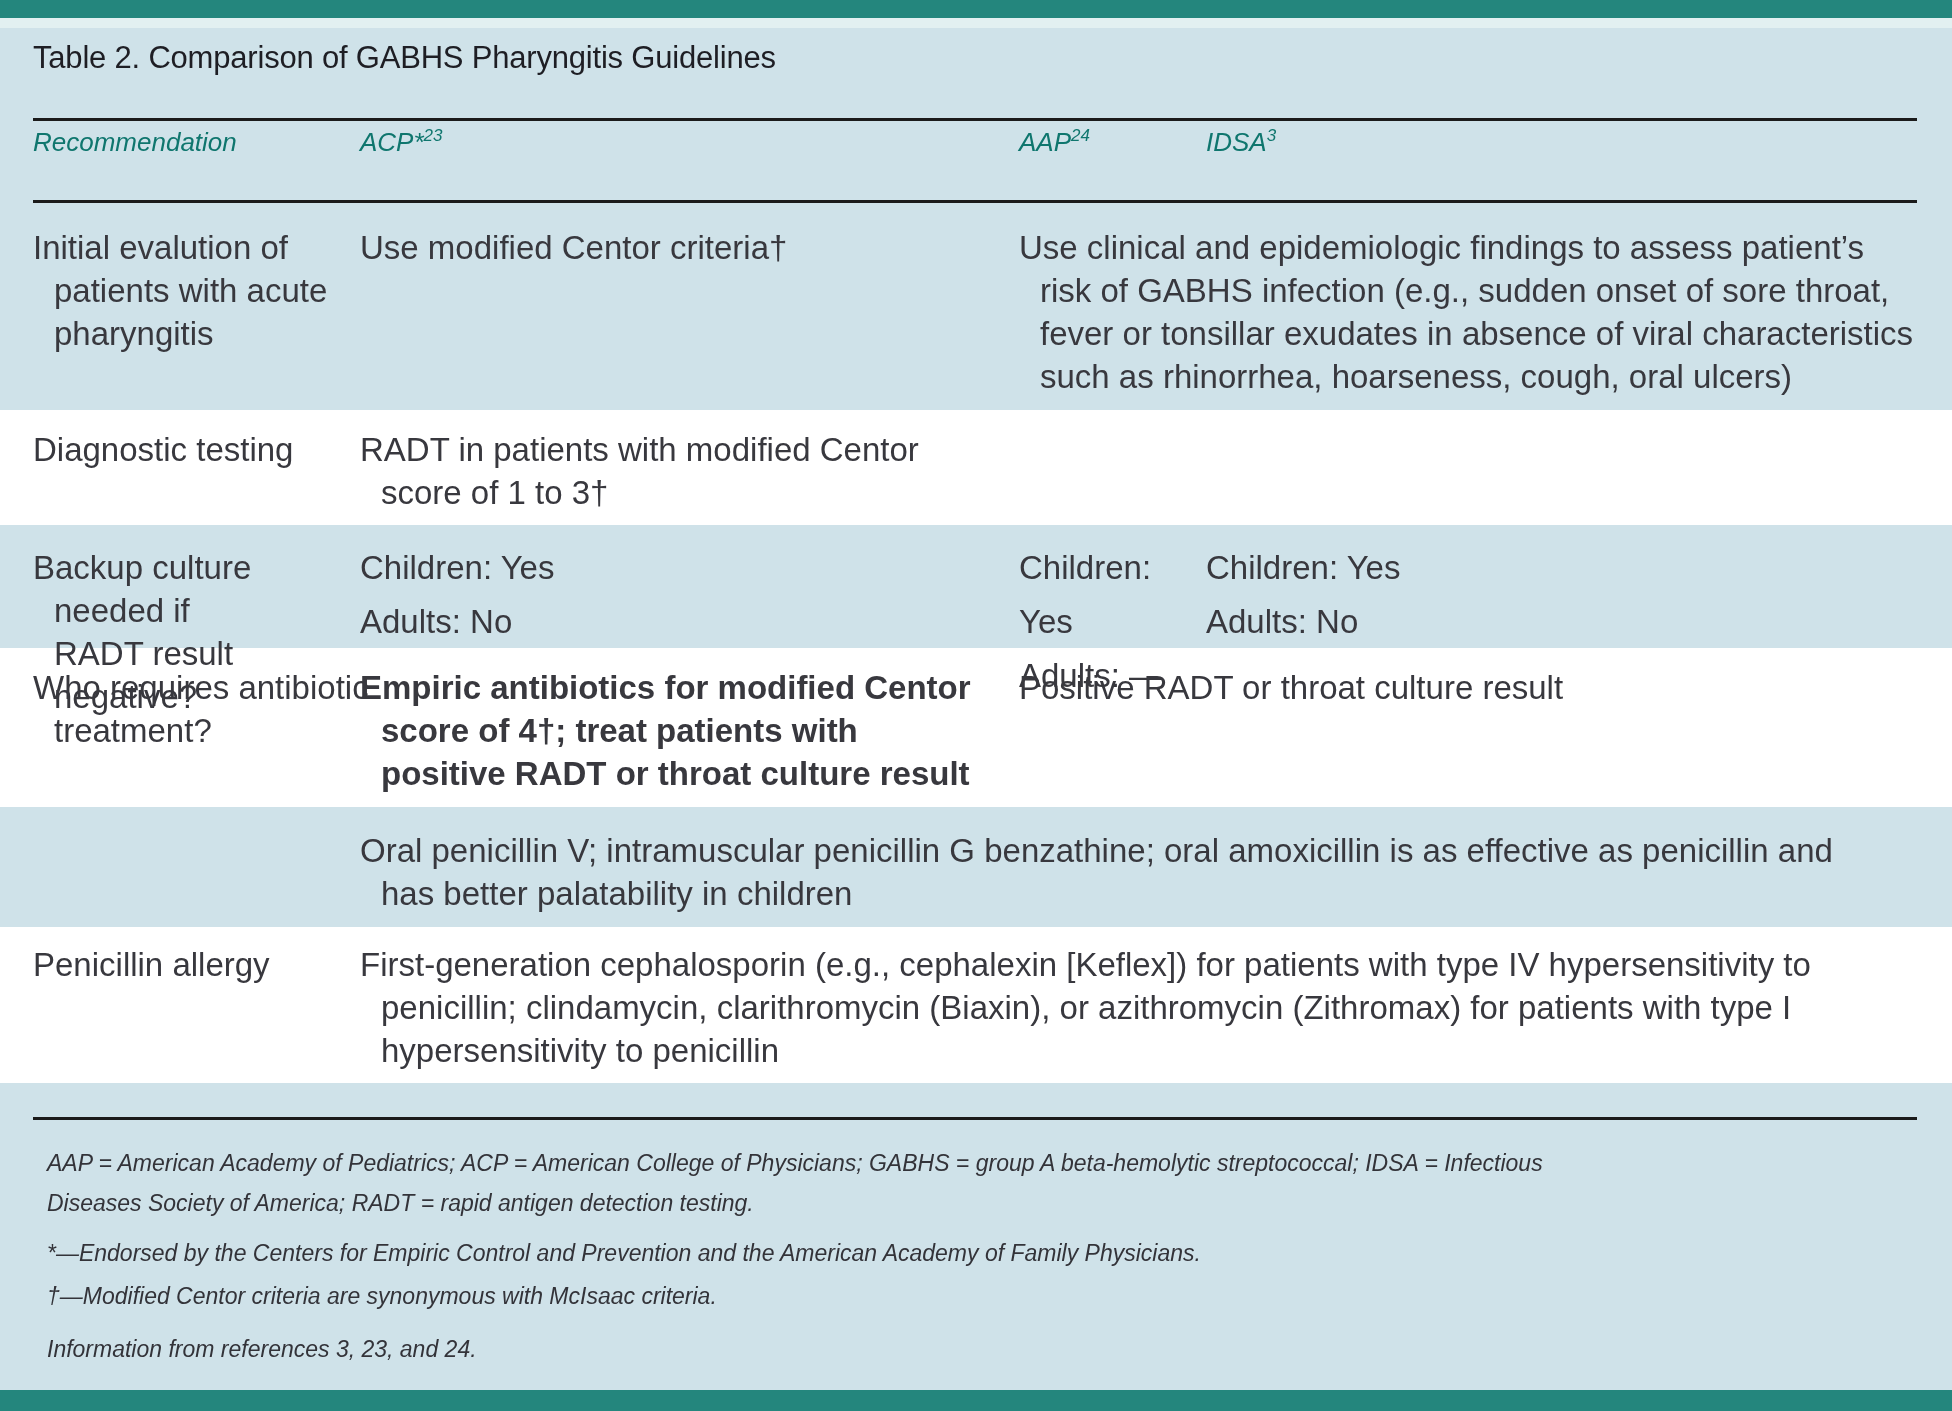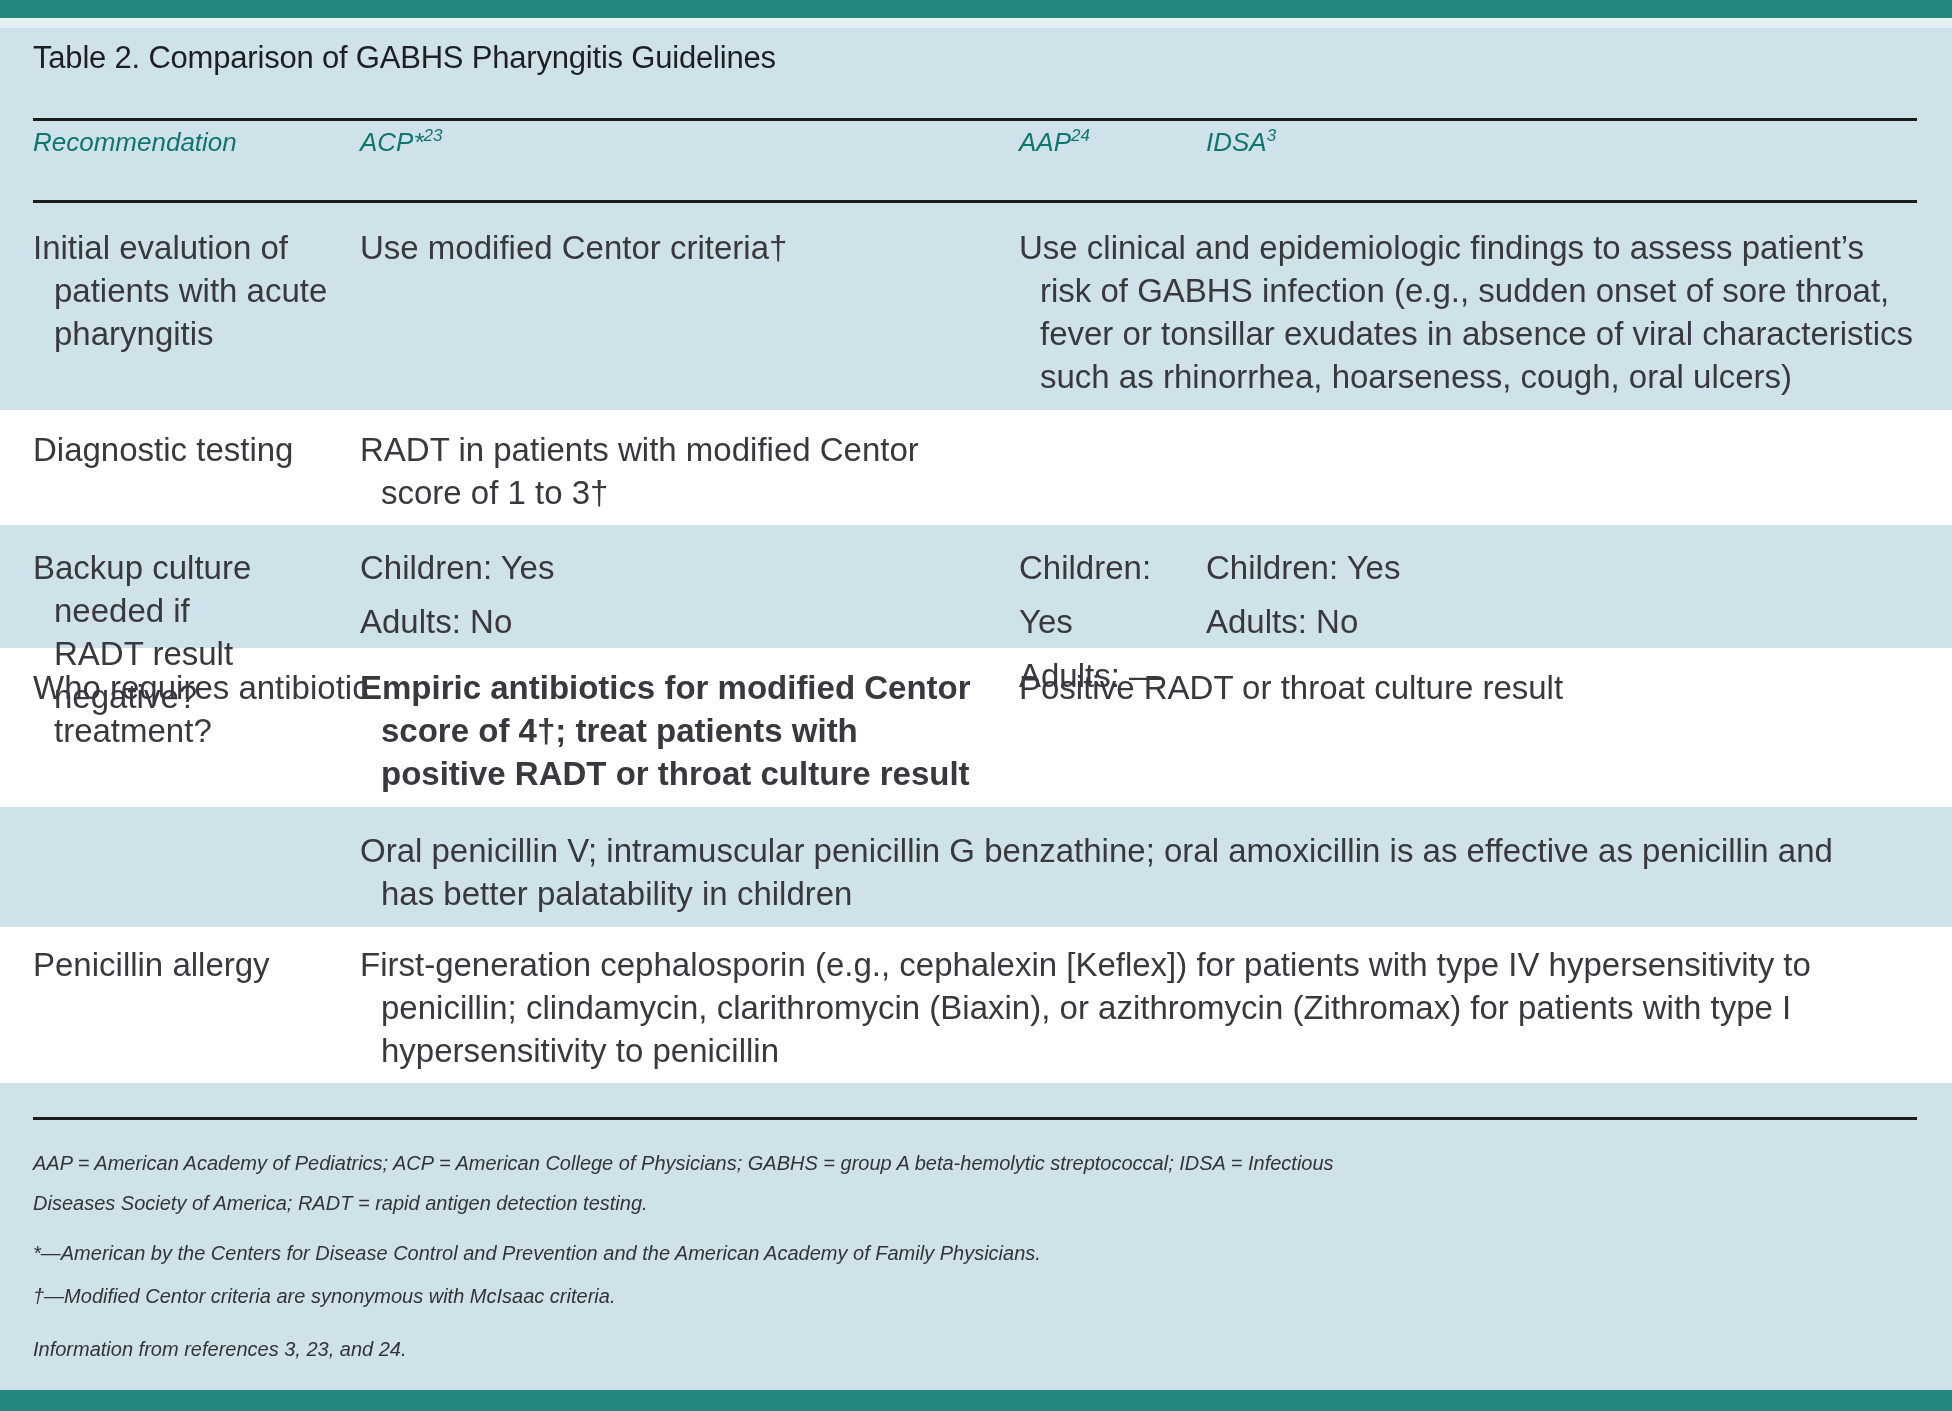--- a/index.html
+++ b/index.html
@@ -24,21 +24,21 @@
     text-align:right;
   }
   .hdr sup{font-size:17px;font-style:italic;}
   .cell{
     position:absolute;font-size:33px;line-height:43px;color:#38383e;
     white-space:pre-line;
   }
   .hang{padding-left:21px;text-indent:-21px;}
   .flat{line-height:54px;}
   .fn{
-    position:absolute;left:33px;font-style:italic;font-size:20px;
+    position:absolute;left:47px;font-style:italic;font-size:23px;
     line-height:40px;color:#333339;white-space:pre-line;
   }
 </style>
 </head>
 <body>
 
 <div class="page">
 
   <div class="band teal" style="top:0;height:18px;"></div>
   <div class="band pale" style="top:18px;height:10px;"></div>
@@ -90,17 +90,17 @@
 has better palatability in children</div>
 
   <div class="cell hang" style="left:33px;top:943px;width:315px;">Penicillin allergy</div>
   <div class="cell hang" style="left:360px;top:943px;width:1560px;">First-generation cephalosporin (e.g., cephalexin [Keflex]) for patients with type IV hypersensitivity to
 penicillin; clindamycin, clarithromycin (Biaxin), or azithromycin (Zithromax) for patients with type I
 hypersensitivity to penicillin</div>
 
   <div class="rule" style="top:1117px;"></div>
   <div class="fn" style="top:1143px;width:1884px;">AAP = American Academy of Pediatrics; ACP = American College of Physicians; GABHS = group A beta-hemolytic streptococcal; IDSA = Infectious
 Diseases Society of America; RADT = rapid antigen detection testing.</div>
-  <div class="fn" style="top:1233px;width:1884px;">*—American by the Centers for Disease Control and Prevention and the American Academy of Family Physicians.</div>
+  <div class="fn" style="top:1233px;width:1884px;">*—Endorsed by the Centers for Empiric Control and Prevention and the American Academy of Family Physicians.</div>
   <div class="fn" style="top:1276px;width:1884px;">†—Modified Centor criteria are synonymous with McIsaac criteria.</div>
   <div class="fn" style="top:1329px;width:1884px;">Information from references 3, 23, and 24.</div>
 
 </div>
 
 </body></html>

